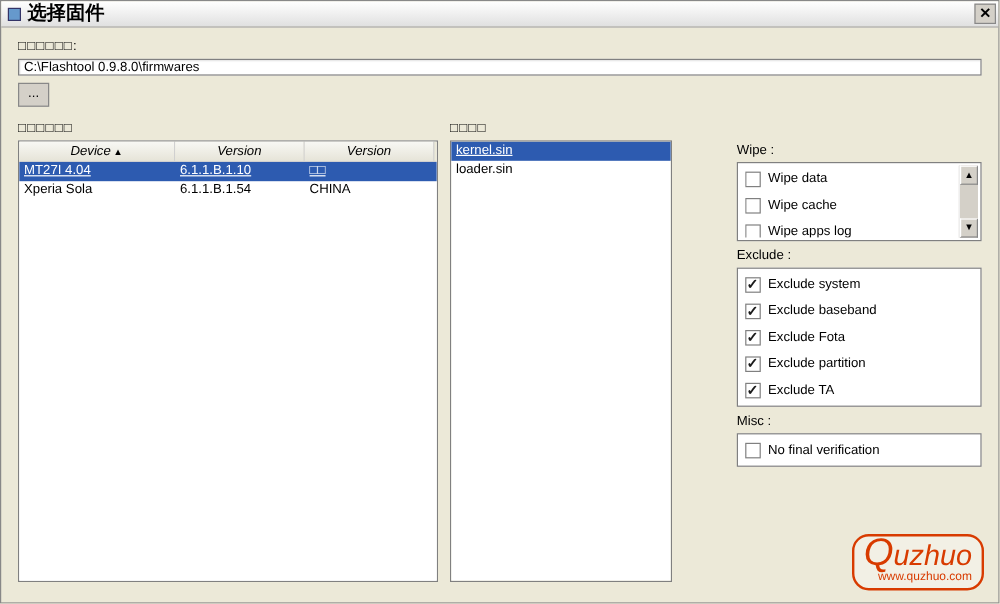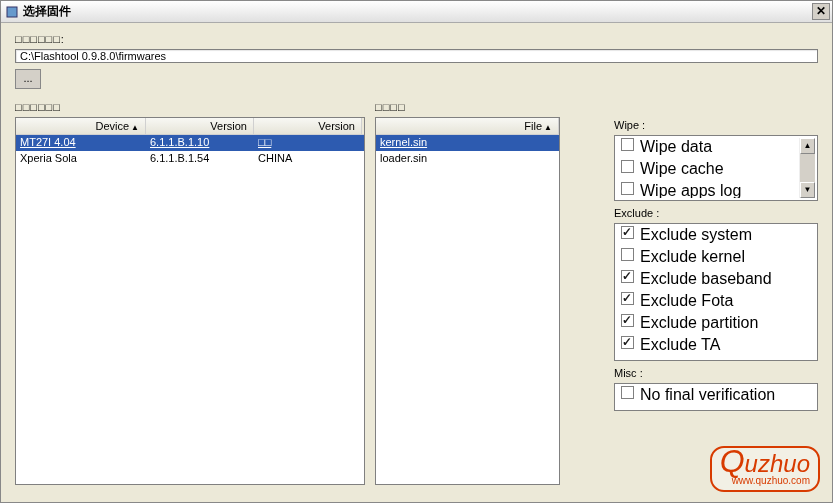--- a/index.html
+++ b/index.html
@@ -1,44 +1,44 @@
 <!DOCTYPE html>
 <html><head>
 <meta charset="utf-8">
 <style>
 * { box-sizing: border-box; margin: 0; padding: 0; }
 body { font-family: "Microsoft YaHei", Tahoma, sans-serif; font-size: 11px; background: #ece9d8; }
 .window { width: 833px; height: 503px; background: #ece9d8; border: 1px solid #888; position: relative; overflow: hidden; }
 .titlebar { height: 22px; background: linear-gradient(#fff, #e0e0e0); border-bottom: 1px solid #aaa; display: flex; align-items: center; padding: 0 4px; position: relative; }
 .ticon { width: 14px; height: 14px; margin-right: 4px; }
-.title-text { font-size: 12px; font-weight: bold; color: #000; }
+.title-text { font-size: 16px; font-weight: bold; color: #000; }
 .close-btn { position: absolute; right: 2px; top: 2px; width: 18px; height: 17px; background: #d4d0c8; border: 1px solid #888; font-family: Arial; font-size: 12px; font-weight: bold; text-align: center; line-height: 14px; cursor: pointer; }
 .content { padding: 8px 14px; }
 .section-label { font-size: 11px; margin-bottom: 4px; margin-top: 2px; letter-spacing: 1px; }
 .path-row { display: flex; gap: 6px; margin-bottom: 10px; flex-direction: column; }
 .path-input { flex: 1; height: 20px; border: 1px solid #808080; background: #fff; padding: 0 4px; font-size: 11px; box-shadow: inset 1px 1px 1px rgba(0,0,0,.1); }
 .browse-btn { width: 26px; height: 20px; background: #d4d0c8; border: 1px solid #888; font-size: 11px; text-align: center; line-height: 16px; cursor: pointer; }
 .cols { display: flex; gap: 10px; }
 .left-col { width: 350px; }
 .mid-col { width: 185px; }
 .right-col { flex: 1; padding-left: 44px; }
 .table-box { border: 1px solid #808080; background: #fff; height: 368px; overflow: hidden; display: flex; flex-direction: column; }
 .thead { display: flex; background: #ece9d8; border-bottom: 1px solid #d0d0d0; }
-.th { border-right: 1px solid #d0d0d0; padding: 2px 6px; font-size: 11px; text-align: right; background: linear-gradient(#f8f8f4, #e6e4d8); }
+.th { border-right: 1px solid #d0d0d0; padding: 2px 6px; font-size: 11px; text-align: center; background: linear-gradient(#f8f8f4, #e6e4d8); font-style: italic; }
 .th .arrow { font-size: 8px; margin-left: 2px; }
 .tbody { flex: 1; background: #fff; }
 .tr { display: flex; height: 16px; font-size: 11px; }
 .tr.sel { background: #2d5bb0; color: #fff; text-decoration: underline; }
 .td { padding: 1px 4px; overflow: hidden; white-space: nowrap; }
 .group { margin-bottom: 6px; }
 .group-label { font-size: 11px; margin-bottom: 4px; margin-top: 4px; }
 .option-box { border: 1px solid #808080; background: #fff; padding: 2px 2px 2px 6px; display: flex; }
 .option-list { flex: 1; }
 .option-list.scroll { max-height: 60px; overflow: hidden; }
-.chk-row { display: flex; height: 22px; gap: 6px; font-size: 16px; }
+.chk-row { display: flex; align-items: center; height: 22px; gap: 6px; font-size: 11px; }
 .chk { width: 13px; height: 13px; border: 1px solid #808080; background: #fff; position: relative; }
 .chk.on::after { content: "✓"; position: absolute; left: 0px; top: -2px; font-size: 12px; color: #1a1a1a; font-weight: bold; }
 .vscroll { width: 16px; background: #d4d0c8; border-left: 1px solid #eee; display: flex; flex-direction: column; }
 .sbtn { height: 16px; background: #d4d0c8; border: 1px solid #fff; border-right-color:#888; border-bottom-color:#888; font-size: 8px; text-align: center; line-height: 13px; }
 .strack { flex: 1; }
 .watermark { position: absolute; right: 12px; bottom: 10px; }
 .wm-box { border: 2px solid #d83b00; border-radius: 14px; padding: 2px 8px 4px 8px; background: rgba(255,255,255,.35); }
 .wm-big { color: #d83b00; font-size: 24px; font-weight: normal; font-style: italic; line-height: 22px; }
 .wm-big span.q { font-size: 32px; }
 .wm-url { color: #d83b00; font-size: 10px; text-align: right; }
@@ -83,23 +83,20 @@
                 <div class="td" style="width: 108px;">6.1.1.B.1.54</div>
                 <div class="td" style="width: 108px;">CHINA</div>
               </div>
             </div>
         </div>
       </div>
 
       <div class="mid-col">
         <div class="section-label">□□□□</div>
         <div class="table-box">
-          <div class="thead" id="file-head">
-              <div class="th" style="width: 183px;">File<span class="arrow">▲</span></div>
-            </div>
           <div class="tbody" id="file-body">
               <div class="tr sel">
                 <div class="td" style="width: 203px;">kernel.sin</div>
               </div>
               <div class="tr">
                 <div class="td" style="width: 183px;">loader.sin</div>
               </div>
             </div>
         </div>
       </div>
@@ -133,24 +130,20 @@
 
         <div class="group">
           <div class="group-label">Exclude :</div>
           <div class="option-box">
               <div class="option-list" id="exclude-list">
                 <div class="chk-row">
                   <div class="chk on"></div>
                   <span>Exclude system</span>
                 </div>
                 <div class="chk-row">
-                  <div class="chk"></div>
-                  <span>Exclude kernel</span>
-                </div>
-                <div class="chk-row">
                   <div class="chk on"></div>
                   <span>Exclude baseband</span>
                 </div>
                 <div class="chk-row">
                   <div class="chk on"></div>
                   <span>Exclude Fota</span>
                 </div>
                 <div class="chk-row">
                   <div class="chk on"></div>
                   <span>Exclude partition</span>

